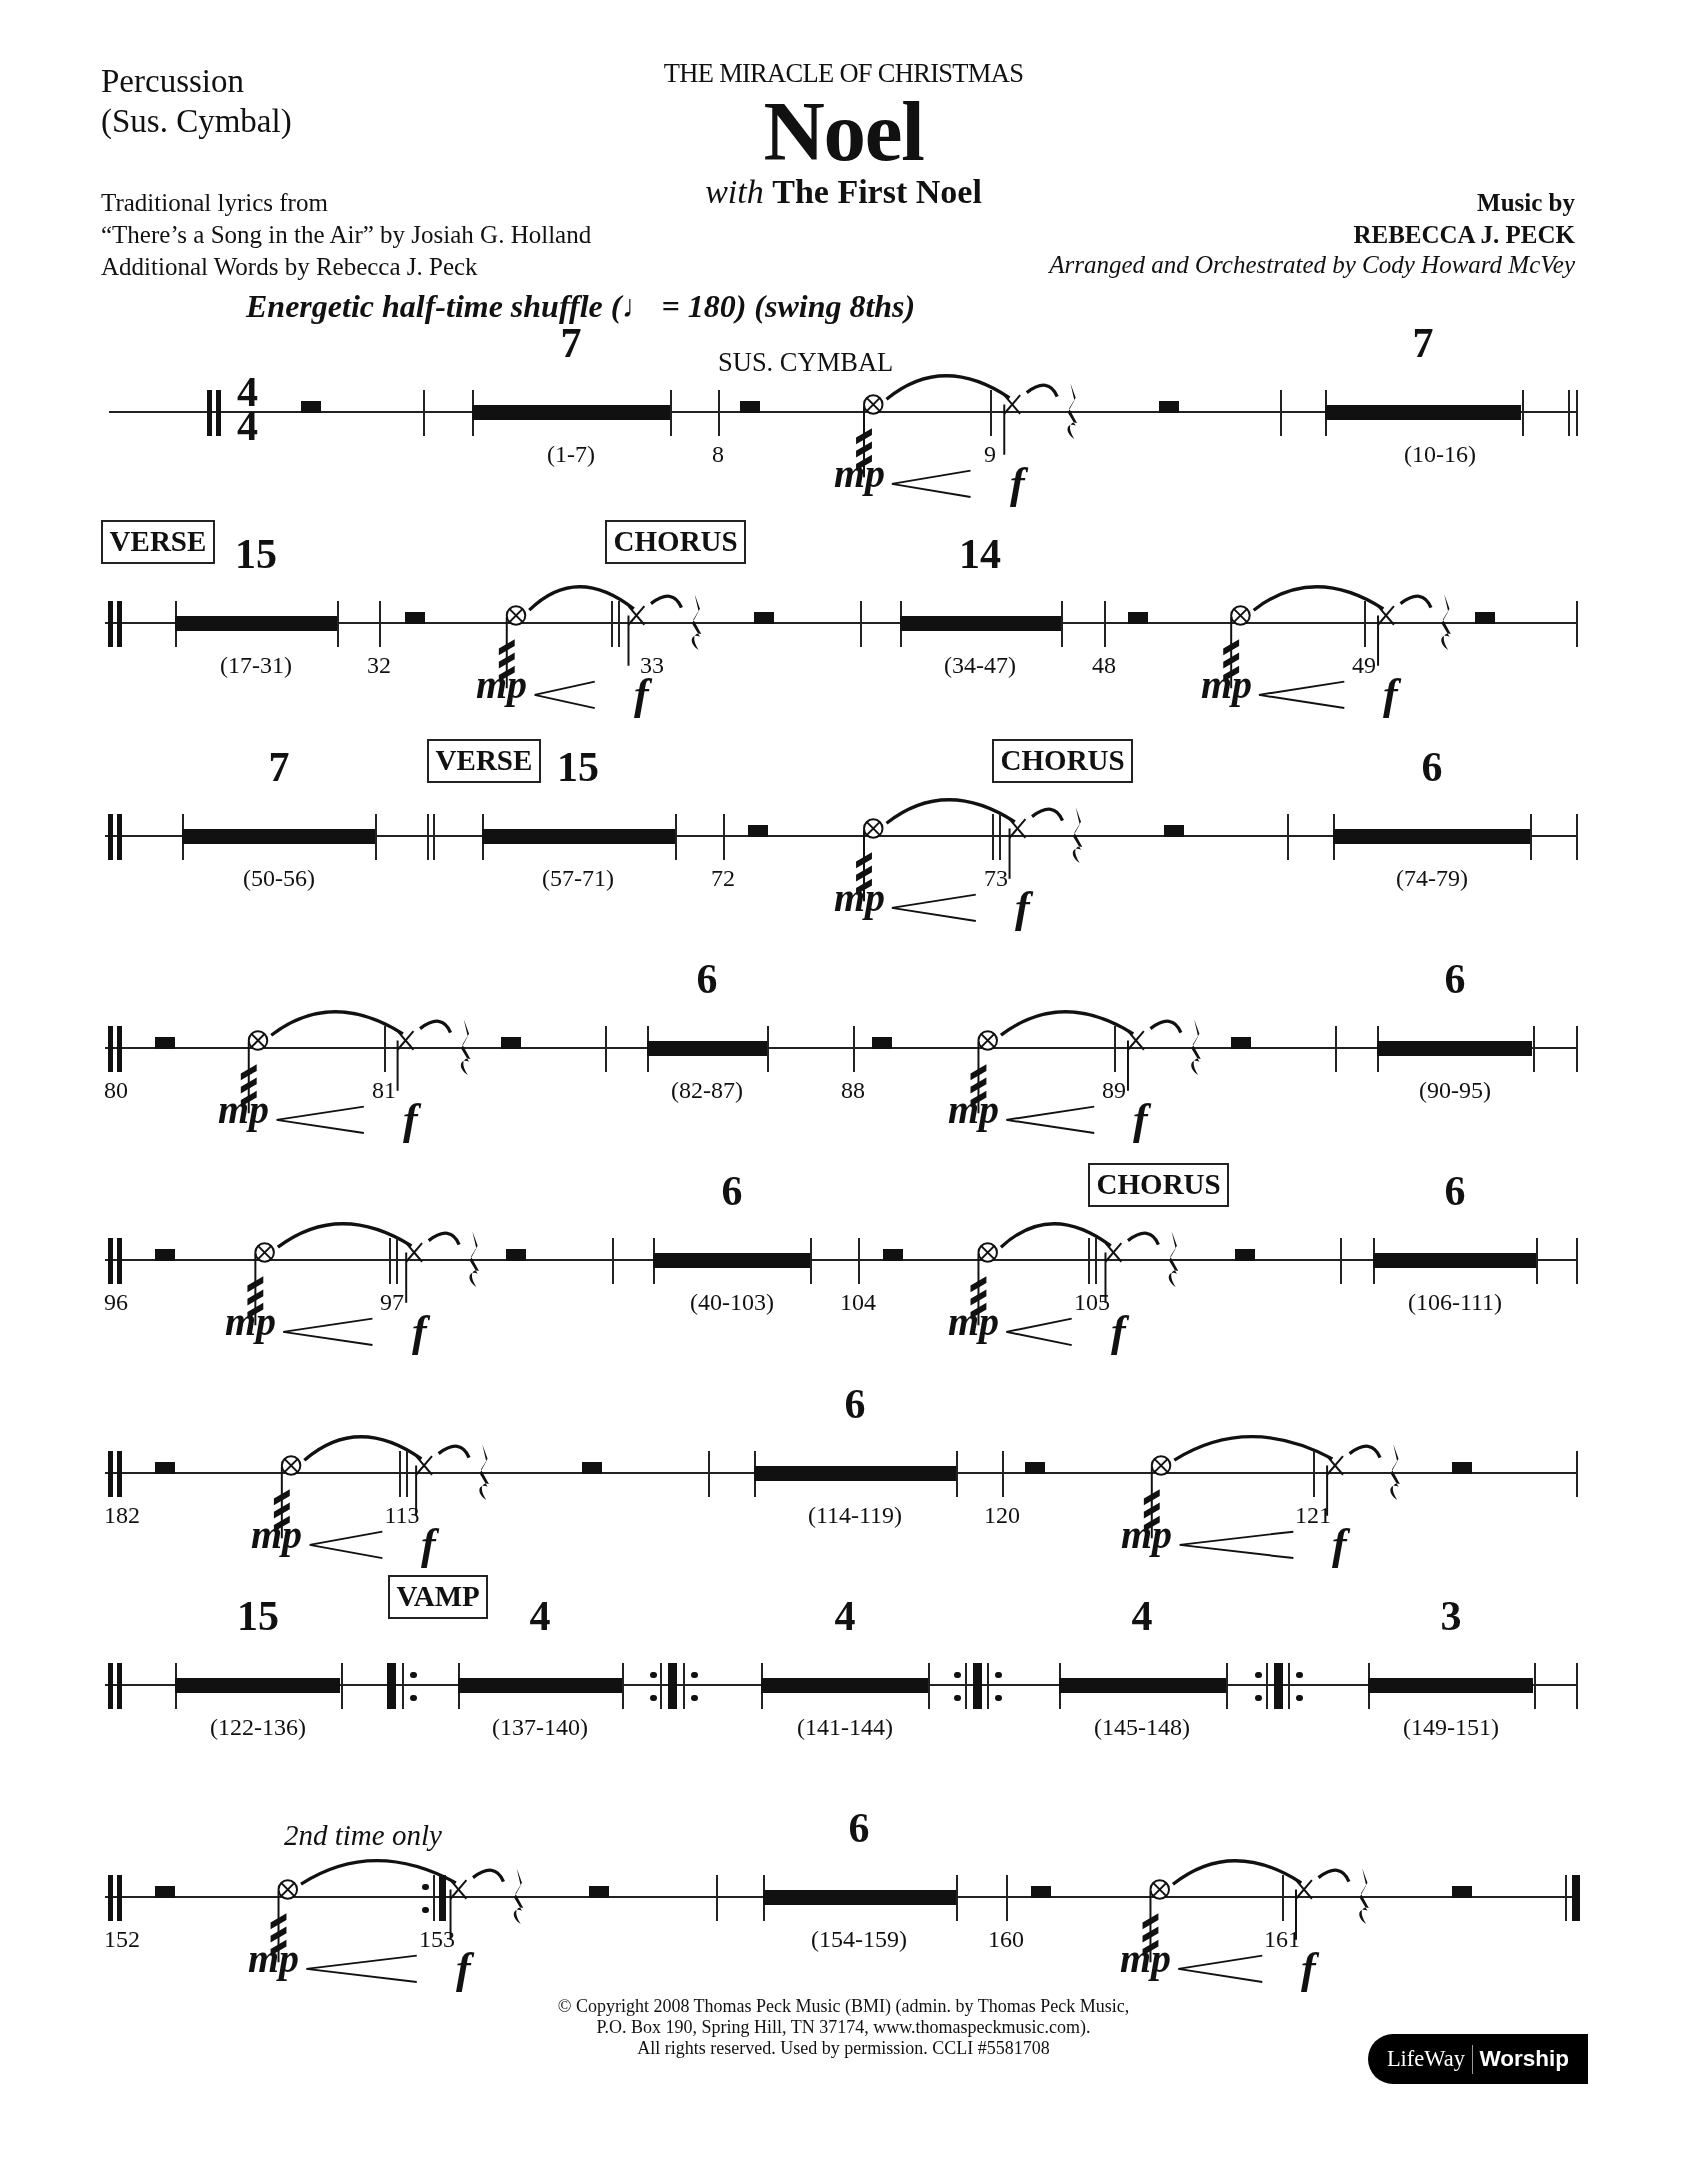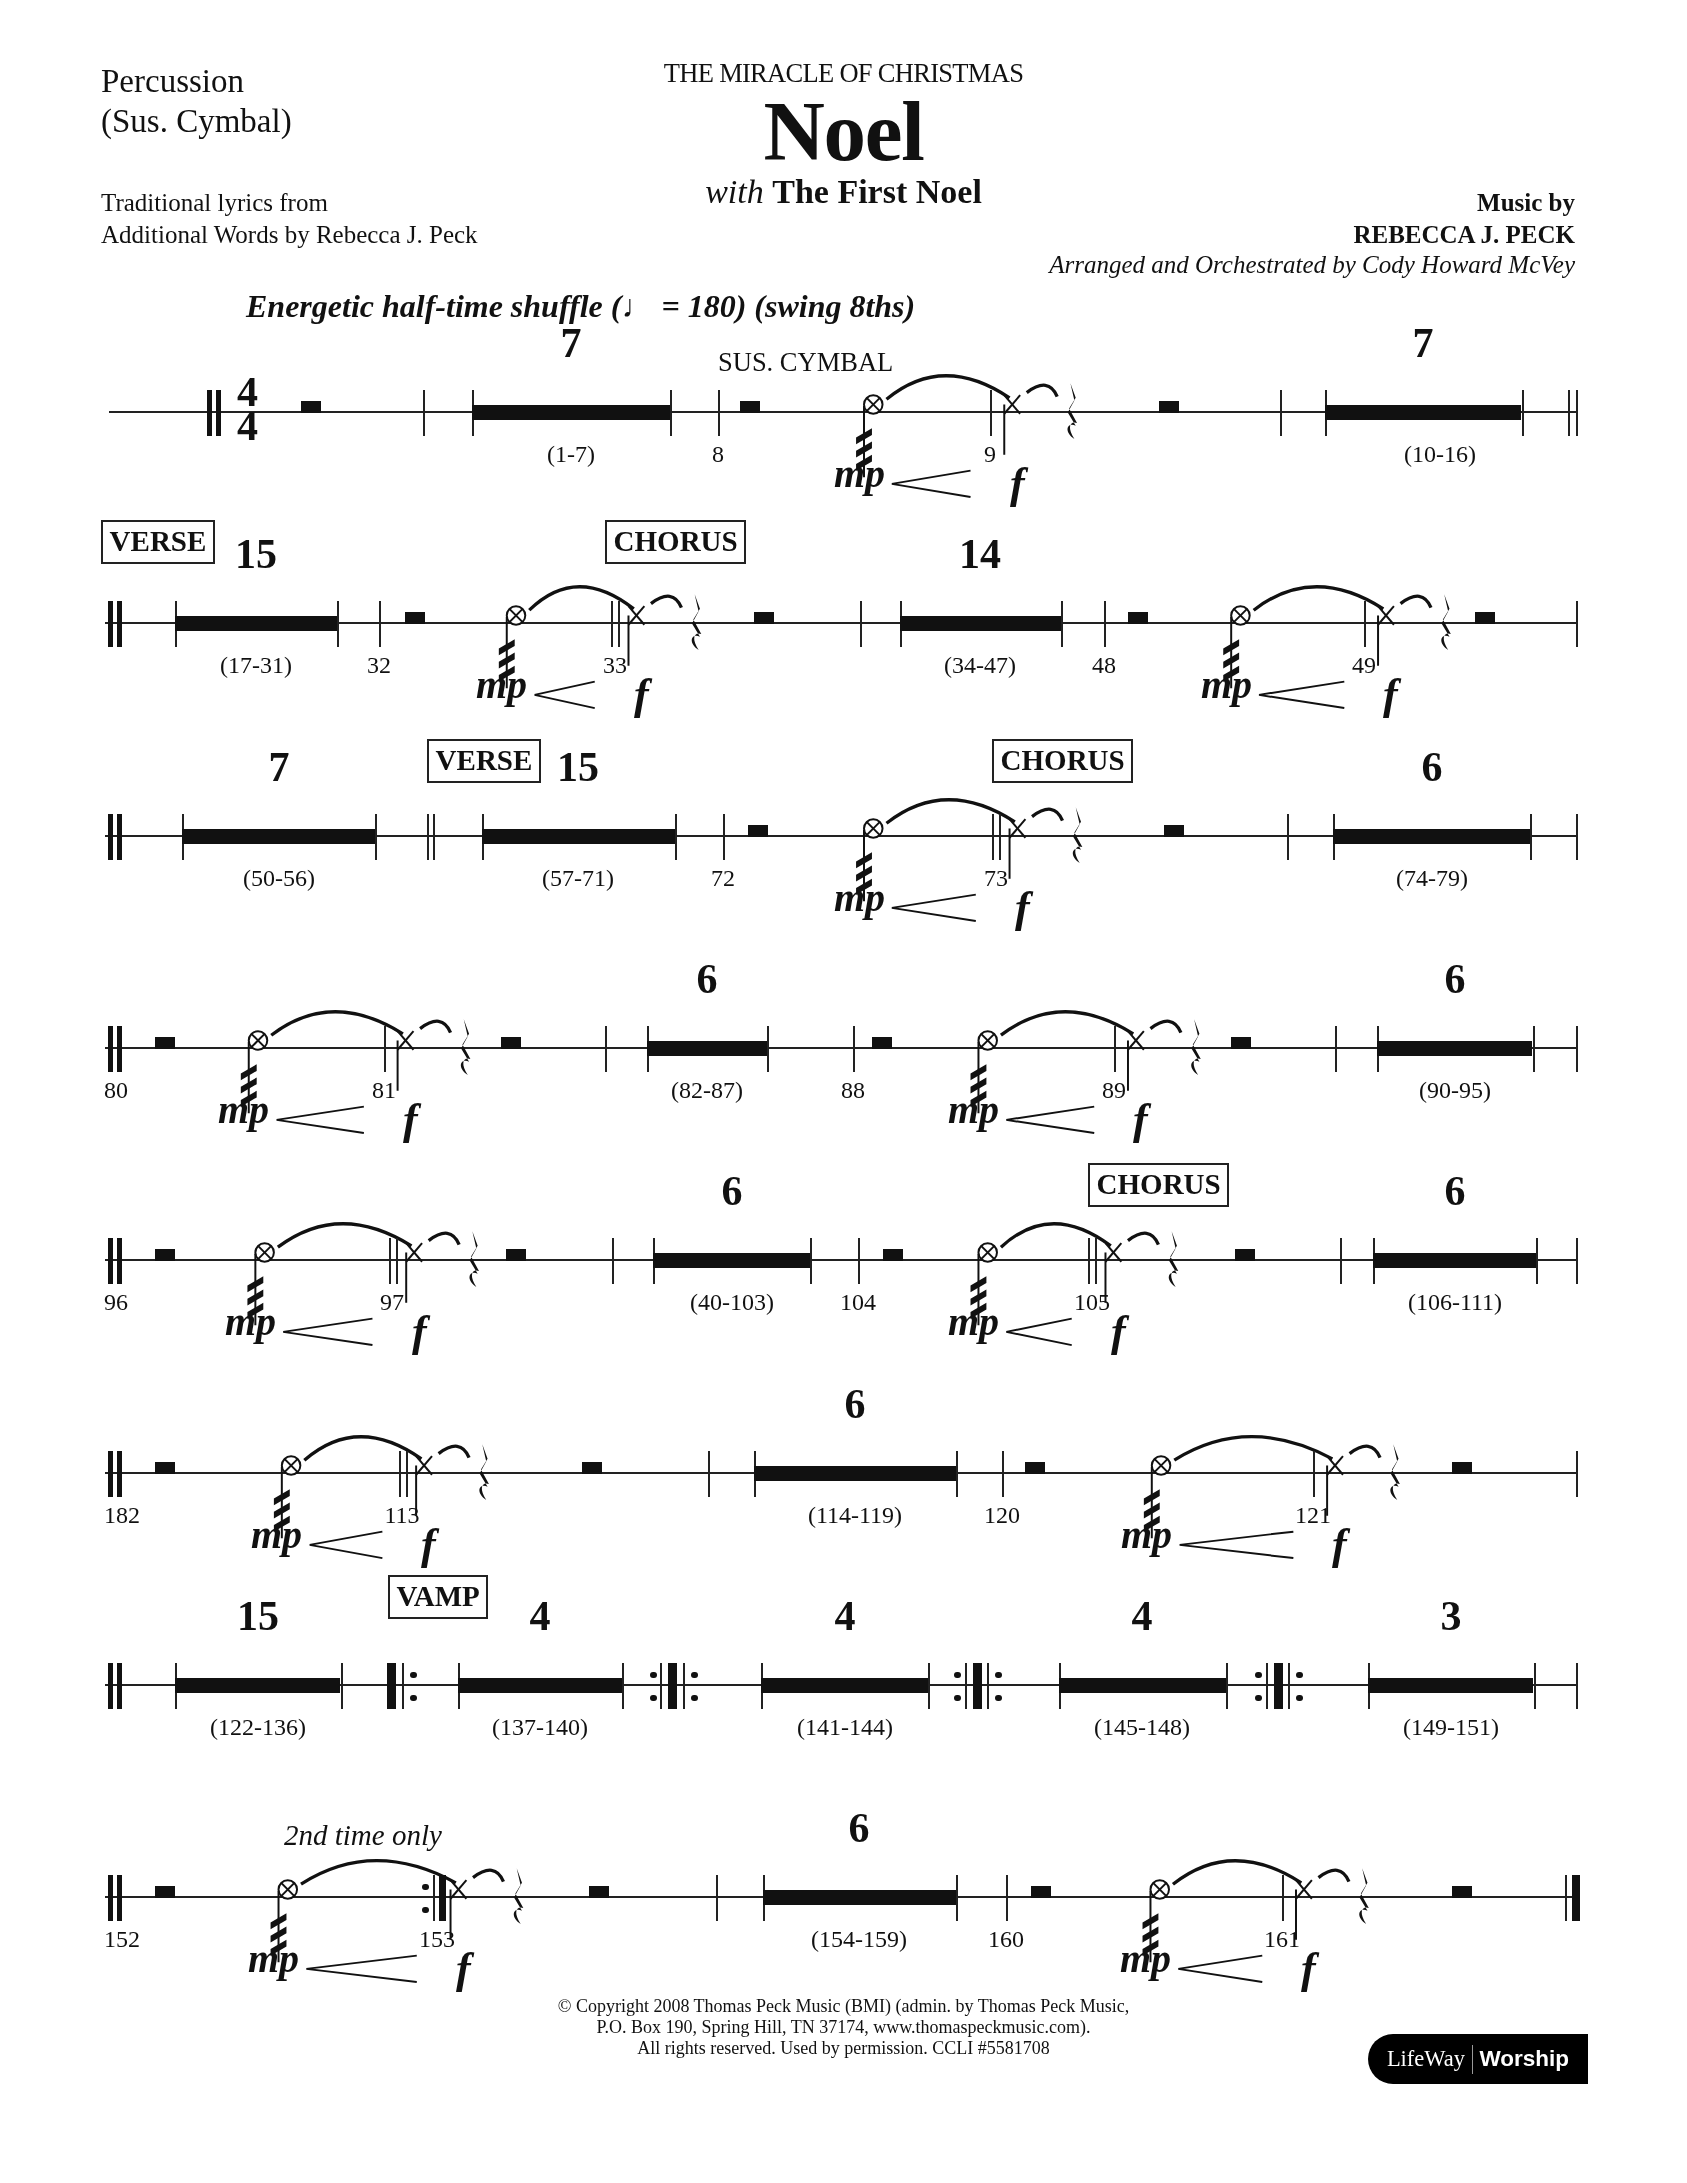--- a/index.html
+++ b/index.html
@@ -45,20 +45,21 @@
 
 <div class="abs hdr-instr">
   <div>Percussion</div>
   <div>(Sus. Cymbal)</div>
 </div>
 <div class="abs hdr-series">THE MIRACLE OF CHRISTMAS</div>
 <div class="abs hdr-title">Noel</div>
 <div class="abs hdr-sub"><i>with</i> <b>The First Noel</b></div>
 <div class="abs hdr-lyrics">
   <div>Traditional lyrics from</div>
+  <div>“There’s a Song in the Air” by Josiah G. Holland</div>
   <div>Additional Words by Rebecca J. Peck</div>
 </div>
 <div class="abs hdr-music">
   <div>Music by</div>
   <div>REBECCA J. PECK</div>
 </div>
 <div class="abs hdr-arr">Arranged and Orchestrated by Cody Howard McVey</div>
 <div class="abs tempo">Energetic half-time shuffle (♩ = 180) (swing 8ths)</div>
 
 <div id="score">
@@ -136,21 +137,21 @@
           <line x1="950" y1="124" x2="974" y2="152" stroke="#111" stroke-width="3"></line>
           <line x1="974" y1="124" x2="950" y2="152" stroke="#111" stroke-width="3"></line>
           <line x1="950" y1="138" x2="950" y2="214" stroke="#111" stroke-width="3"></line>
           <path d="M984 120 Q1017 95 1030 126" fill="none" stroke="#111" stroke-width="5"></path>
           <path d="M1050 106 l8 22 l-10 16 l12 22 c-10 -4 -16 6 -4 24 c-16 -10 -12 -26 2 -20 l-12 -20 l10 -18z" fill="#111"></path>
           <path d="M808 258 L899 238 M808 258 L899 278" fill="none" stroke="#111" stroke-width="3"></path>
         </svg>
       </div>
       <div class="bar" style="left: 611px;"></div>
       <div class="bar" style="left: 618px;"></div>
-      <div class="mnum" style="left: 615px;">33</div>
+      <div class="mnum" style="left: 652px;">33</div>
       <div class="dyn" style="left: 476px; top: 38px;">mp</div>
       <div class="dyn" style="left: 634px; top: 46px; font-size: 44px;">f</div>
       <div class="hrest" style="left: 754px;"></div>
       <div class="bar" style="left: 860px;"></div>
       <div class="bar" style="left: 900px;"></div>
       <div class="bar" style="left: 1061px;"></div>
       <div class="mrest" style="left: 900px; width: 161px;"></div>
       <div class="count" style="left: 980px;">14</div>
       <div class="range" style="left: 980px;">(34-47)</div>
       <div class="bar" style="left: 1104px;"></div>

